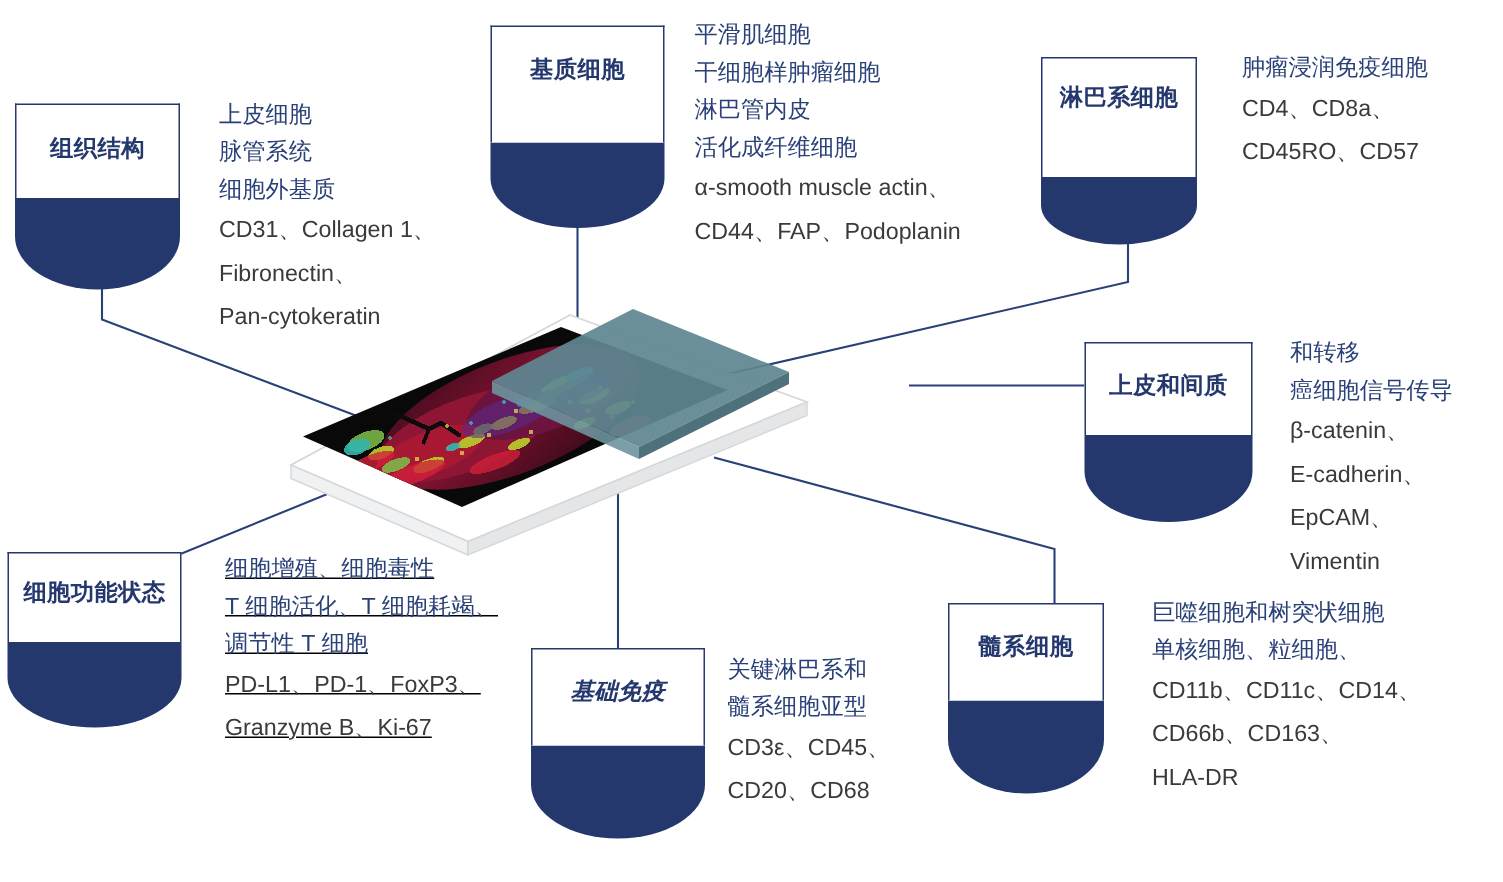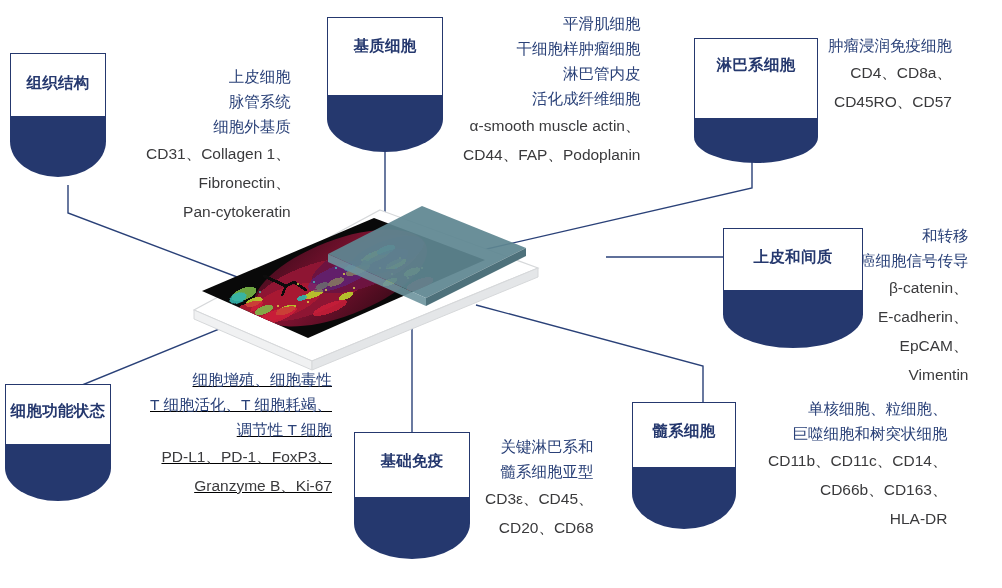--- a/index.html
+++ b/index.html
@@ -62,21 +62,20 @@
     font-weight: bold;
     font-size: 15.5px;
     letter-spacing: 0.3px;
     white-space: nowrap;
     z-index: 3;
   }
 
   
   .textblock {
     position: absolute;
-    text-align: right;
   }
   .desc {
     color: #2a4178;
     font-size: 15.5px;
     line-height: 25px;
     white-space: nowrap;
   }
   .markers {
     color: #3a3a3c;
     font-size: 15.5px;
@@ -216,21 +215,21 @@
       </g>
 
       <g>
         <polygon points="232,8 336,50 236,100 138,56" fill="#5f8691" opacity="0.93"></polygon>
         <polygon points="336,50 336,58 236,108 236,100" fill="#4e717b"></polygon>
         <polygon points="138,56 236,100 236,108 138,64" fill="#6d939d" opacity="0.9"></polygon>
       </g>
     </svg>
   </div>
 
-  <div class="node" style="left:10px; top:53px; width:96px;">
+  <div class="node" style="left:10px; top:69px; width:110px;">
     <div class="vessel">
       <div class="vessel-top" style="height:63px;"></div>
       <div class="vessel-bottom" style="height:61px;"></div>
       <div class="vessel-title" style="top:20px;">组织结构</div>
     </div>
   </div>
   <div class="textblock" style="left:146px; top:64px;">
     <div class="desc">上皮细胞</div>
     <div class="desc">脉管系统</div>
     <div class="desc">细胞外基质</div>
@@ -248,86 +247,86 @@
   </div>
   <div class="textblock" style="left:463px; top:11px;">
     <div class="desc">平滑肌细胞</div>
     <div class="desc">干细胞样肿瘤细胞</div>
     <div class="desc">淋巴管内皮</div>
     <div class="desc">活化成纤维细胞</div>
     <div class="markers">α-smooth muscle actin、</div>
     <div class="markers">CD44、FAP、Podoplanin</div>
   </div>
 
-  <div class="node" style="left:694px; top:38px; width:124px;">
+  <div class="node" style="left:694px; top:38px; width:104px;">
     <div class="vessel">
       <div class="vessel-top" style="height:80px;"></div>
       <div class="vessel-bottom" style="height:45px;"></div>
       <div class="vessel-title" style="top:17px;">淋巴系细胞</div>
     </div>
   </div>
   <div class="textblock" style="left:828px; top:33px;">
     <div class="desc">肿瘤浸润免疫细胞</div>
     <div class="markers">CD4、CD8a、</div>
     <div class="markers">CD45RO、CD57</div>
   </div>
 
-  <div class="node" style="left:723px; top:228px; width:140px;">
+  <div class="node" style="left:723px; top:228px; width:112px;">
     <div class="vessel">
       <div class="vessel-top" style="height:62px;"></div>
       <div class="vessel-bottom" style="height:58px;"></div>
       <div class="vessel-title" style="top:19px;">上皮和间质</div>
     </div>
   </div>
   <div class="textblock" style="left:860px; top:223px;">
     <div class="desc">和转移</div>
     <div class="desc">癌细胞信号传导</div>
     <div class="markers">β-catenin、</div>
     <div class="markers">E-cadherin、</div>
     <div class="markers">EpCAM、</div>
     <div class="markers">Vimentin</div>
   </div>
 
-  <div class="node" style="left:5px; top:384px; width:106px;text-decoration:underline;">
+  <div class="node" style="left:5px; top:368px; width:116px;text-decoration:underline;">
     <div class="vessel">
       <div class="vessel-top" style="height:60px;"></div>
       <div class="vessel-bottom" style="height:57px;"></div>
       <div class="vessel-title" style="top:17px;">细胞功能状态</div>
     </div>
   </div>
   <div class="textblock" style="left:150px; top:367px;text-decoration:underline;">
     <div class="desc">细胞增殖、细胞毒性</div>
     <div class="desc">T 细胞活化、T 细胞耗竭、</div>
     <div class="desc">调节性 T 细胞</div>
     <div class="markers">PD-L1、PD-1、FoxP3、</div>
     <div class="markers">Granzyme B、Ki-67</div>
   </div>
 
   <div class="node" style="left:354px; top:432px; width:116px;">
     <div class="vessel">
       <div class="vessel-top" style="height:65px;"></div>
       <div class="vessel-bottom" style="height:62px;"></div>
-      <div class="vessel-title" style="top:19px;">基础免疫</div>
+      <div class="vessel-title" style="top:19px;font-style:italic;">基础免疫</div>
     </div>
   </div>
   <div class="textblock" style="left:485px; top:434px;">
     <div class="desc">关键淋巴系和</div>
     <div class="desc">髓系细胞亚型</div>
     <div class="markers">CD3ε、CD45、</div>
     <div class="markers">CD20、CD68</div>
   </div>
 
   <div class="node" style="left:632px; top:402px; width:104px;">
     <div class="vessel">
       <div class="vessel-top" style="height:65px;"></div>
       <div class="vessel-bottom" style="height:62px;"></div>
       <div class="vessel-title" style="top:19px;">髓系细胞</div>
     </div>
   </div>
   <div class="textblock" style="left:768px; top:396px;">
+    <div class="desc">巨噬细胞和树突状细胞</div>
     <div class="desc">单核细胞、粒细胞、</div>
-    <div class="desc">巨噬细胞和树突状细胞</div>
     <div class="markers">CD11b、CD11c、CD14、</div>
     <div class="markers">CD66b、CD163、</div>
     <div class="markers">HLA-DR</div>
   </div>
 
 </div>
 
 </body></html>

